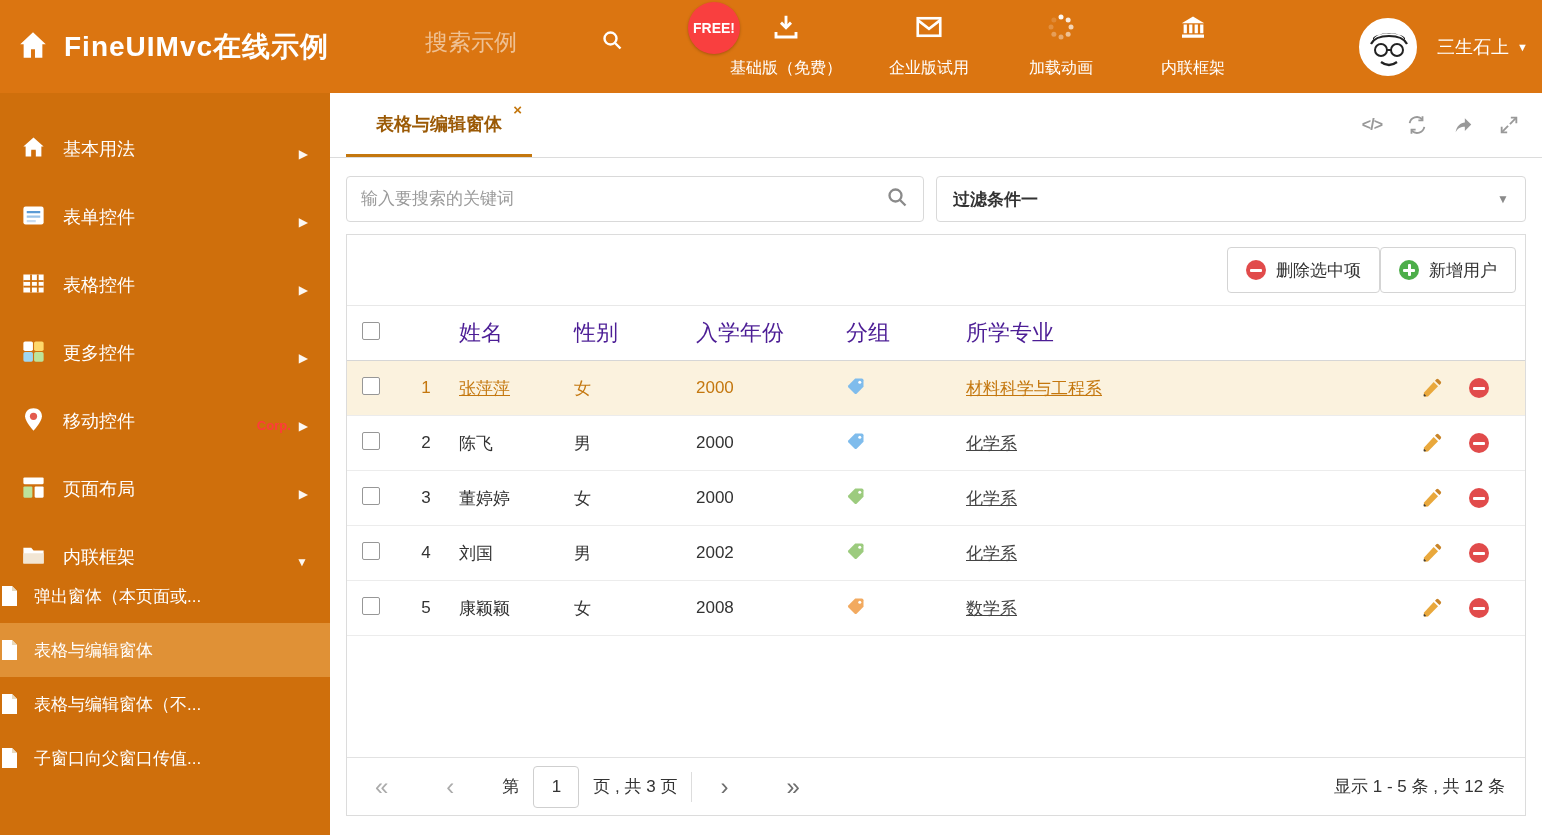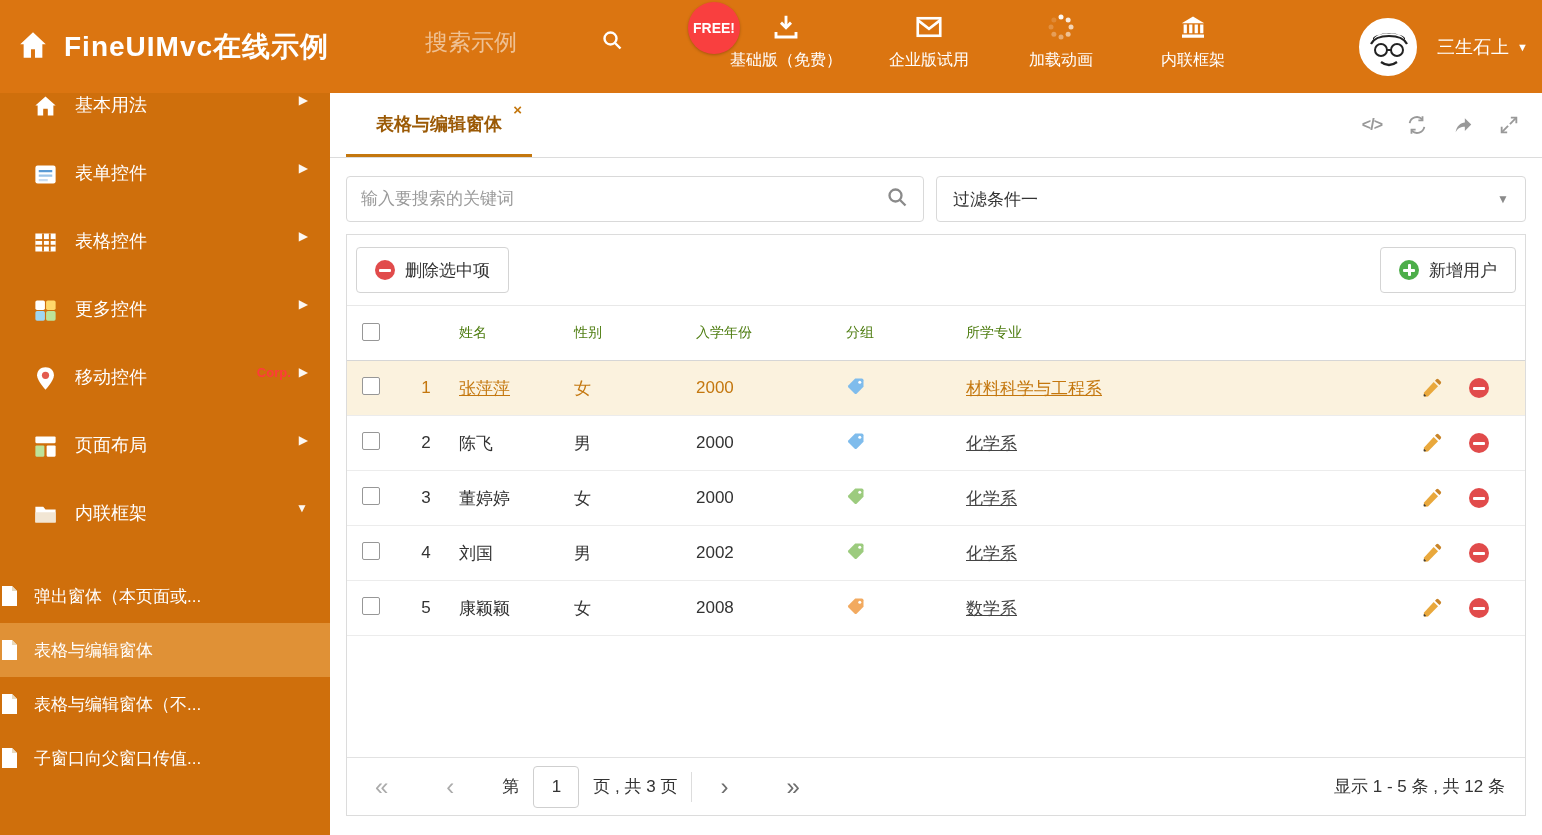--- a/index.html
+++ b/index.html
@@ -8,30 +8,30 @@
 
   
   .header { position:absolute; top:0; left:0; width:1542px; height:93px; background:var(--header_bg,#DB7511); color:#fff; }
   .logo { position:absolute; left:16px; top:0; height:93px; display:flex; align-items:center; gap:14px; }
   .logo-title { font-size:28px; font-weight:bold; letter-spacing:1px; }
   .hdr-search { position:absolute; left:425px; top:28px; width:215px; display:flex; align-items:center; }
   .hdr-search input { background:transparent; border:none; outline:none; color:rgba(255,255,255,.9); font-size:23px; width:175px; font-family:inherit; }
   .hdr-search input::placeholder { color:rgba(255,255,255,.55); }
   .free-badge { position:absolute; left:688px; top:2px; width:52px; height:52px; border-radius:50%; background:var(--badge_red,#F93F3F); display:flex; align-items:center; justify-content:center; font-size:14px; font-weight:bold; z-index:3; box-shadow:0 1px 3px rgba(0,0,0,.25); }
   .hdr-nav { position:absolute; left:730px; top:10px; display:flex; gap:42px; }
-  .nav-item { display:flex; flex-direction:column; align-items:center; gap:8px; font-size:16px; cursor:pointer; min-width:90px; }
+  .nav-item { display:flex; flex-direction:column; align-items:center; gap:16px; font-size:16px; cursor:pointer; min-width:90px; }
   .nav-icon { height:32px; display:flex; align-items:flex-end; }
   .user-area { position:absolute; right:14px; top:0; height:93px; display:flex; align-items:center; gap:12px; }
   .avatar { width:58px; height:58px; border-radius:50%; background:#fff; border:2px solid #fff; overflow:hidden; }
   .user-name { font-size:18px; display:flex; align-items:center; gap:8px;margin-left:8px; }
   .user-caret { font-size:11px; }
 
   
   .sidebar { position:absolute; top:93px; left:0; width:330px; height:742px; background:var(--sidebar_bg,#CF6F0C); color:#fff; overflow:hidden; }
-  .side-item { height:68px; display:flex; align-items:flex-start; padding:0 22px 0 32px; font-size:18px; cursor:pointer; }
+  .side-item { height:68px; display:flex; align-items:flex-end; padding:0 22px 0 20px; font-size:18px; cursor:pointer; }
   .side-icon { width:27px; height:27px; margin-right:16px; flex:0 0 auto; display:flex; }
   .side-label { flex:1; }
   .side-arrow { font-size:12px; opacity:.95; margin-left:8px; }
   .corp-badge { color:#FF3B3B; font-size:13px; margin-left:6px; font-weight:bold; }
   .sub-item { height:54px; display:flex; align-items:center; font-size:17px; cursor:pointer; }
   .sub-item.active { background:var(--active_bg,#E09136); }
   .sub-icon { width:20px; height:22px; margin-right:14px; display:flex; }
 
   
   .main { position:absolute; top:93px; left:330px; width:1212px; height:742px; background:#fff; }
@@ -40,34 +40,34 @@
   .tab-active { position:relative; display:flex; align-items:center; padding:0 30px; font-size:18px; font-weight:bold; color:#9B5A06; border-bottom:3px solid var(--accent,#C4770E); cursor:pointer; }
   .tab-close { position:absolute; top:8px; right:10px; font-size:15px; font-weight:bold; color:var(--accent,#C4770E); cursor:pointer; }
   .tab-tools { position:absolute; right:22px; top:0; height:64px; display:flex; align-items:center; gap:24px; color:#999; }
   .tool { cursor:pointer; display:flex; align-items:center; font-size:16px; font-weight:bold; letter-spacing:-1px; }
 
   .content { padding:18px 16px 0 16px; }
   .filter-row { display:flex; gap:12px; }
   .search-box { width:578px; height:46px; border:1px solid #D9D9D9; border-radius:4px; display:flex; align-items:center; padding:0 14px; background:#fff; }
   .search-box input { flex:1; border:none; outline:none; font-size:17px; color:#333; font-family:inherit; }
   .search-box input::placeholder { color:#9a9a9a; }
-  .select-box { flex:1; height:46px; border:1px solid #D9D9D9; border-radius:4px; display:flex; align-items:center; justify-content:space-between; padding:0 16px; font-size:17px; color:#333; cursor:pointer; }
+  .select-box { flex:1; height:46px; border:1px solid #D9D9D9; border-radius:4px; display:flex; align-items:center; justify-content:space-between; padding:0 16px; font-size:17px; color:#333; cursor:pointer;font-weight:bold; }
   .select-caret { color:#8a8a8a; font-size:12px; }
 
   .panel { border:1px solid #DCDCDC; margin-top:12px; height:582px; position:relative; background:#fff; }
-  .toolbar { display:flex; justify-content:space-between; padding:12px 9px; }
+  .toolbar { display:flex; justify-content:flex-end; padding:12px 9px; }
   .btn { height:46px; border:1px solid #D4D4D4; border-radius:4px; background:#fff; display:flex; align-items:center; gap:10px; padding:0 18px; font-size:17px; color:#333; cursor:pointer; font-family:inherit; }
   .circle-minus { width:20px; height:20px; border-radius:50%; background:#E14B4B; position:relative; display:inline-block; }
   .circle-minus::after { content:""; position:absolute; left:4px; top:8.5px; width:12px; height:3px; background:#fff; border-radius:1px; }
   .circle-plus { width:20px; height:20px; border-radius:50%; background:#4DAE4A; position:relative; display:inline-block; }
   .circle-plus::after { content:""; position:absolute; left:4px; top:8.5px; width:12px; height:3px; background:#fff; border-radius:1px; }
   .circle-plus::before { content:""; position:absolute; left:8.5px; top:4px; width:3px; height:12px; background:#fff; border-radius:1px; }
 
   table { width:100%; border-collapse:collapse; table-layout:fixed; }
-  thead td { height:55px; font-size:14px; color:#4d7c0f; border-top:1px solid #E8E8E8; border-bottom:1px solid #D6D6D6; }
+  thead td { height:55px; font-size:22px; color:#4c1d95; border-top:1px solid #E8E8E8; border-bottom:1px solid #D6D6D6; }
   tbody td { height:55px; font-size:17px; color:#333; border-bottom:1px solid #ECECEC; }
   td.c-check, td.c-num { text-align:center; }
   td { padding-left:2px; }
   tr.selected { background:var(--selected_bg,#FBF2DE); }
   tr.selected td, tr.selected a { color:var(--accent,#C4770E); }
   tr.selected .name-link { text-decoration:underline; }
   .checkbox { width:18px; height:18px; border:1px solid #979797; border-radius:2px; background:#fff; display:inline-block; cursor:pointer; }
   .name-link { color:#333; text-decoration:none; cursor:pointer; }
   .major-link { color:#444; text-decoration:underline; cursor:pointer; }
   .tag { display:inline-flex; }

